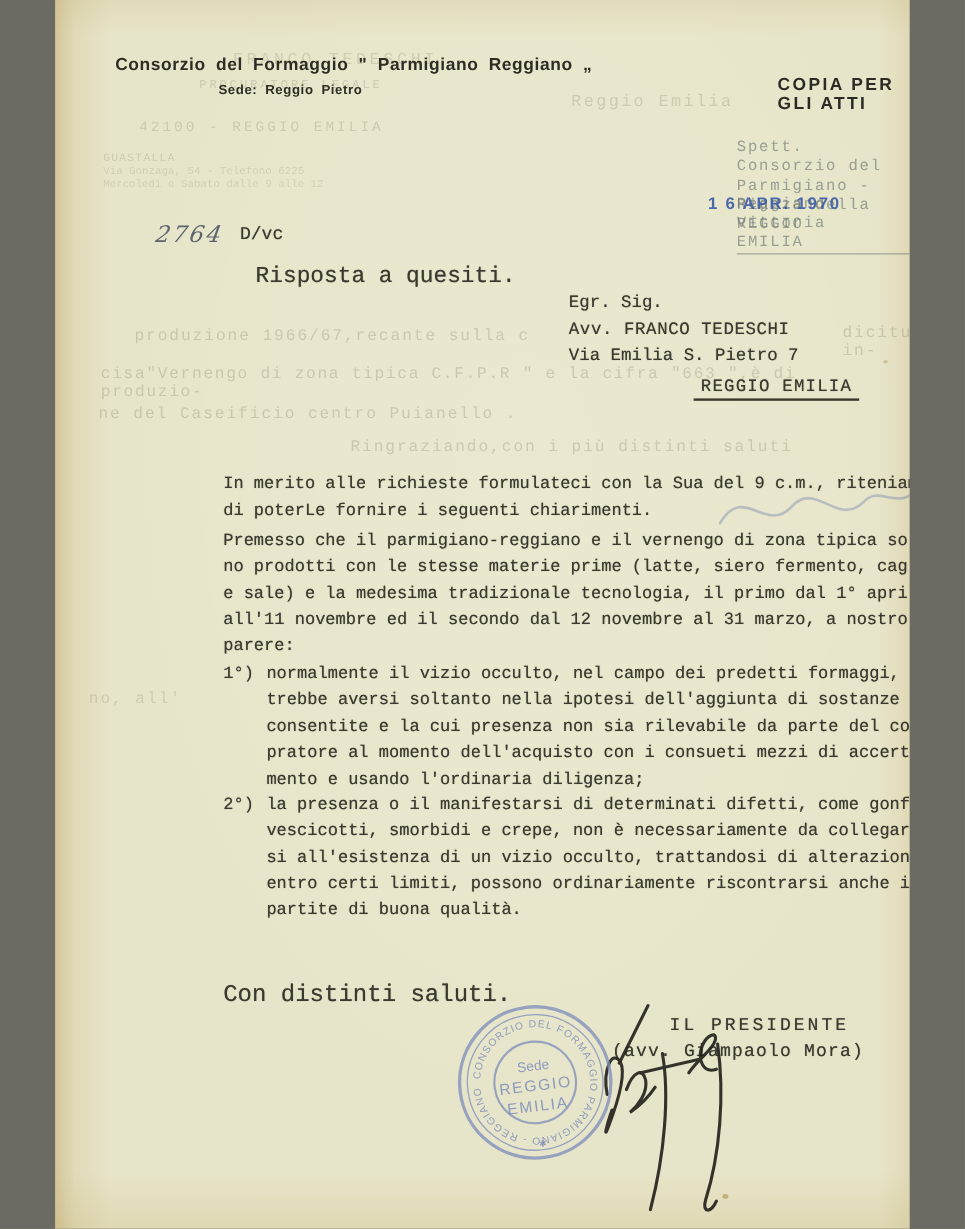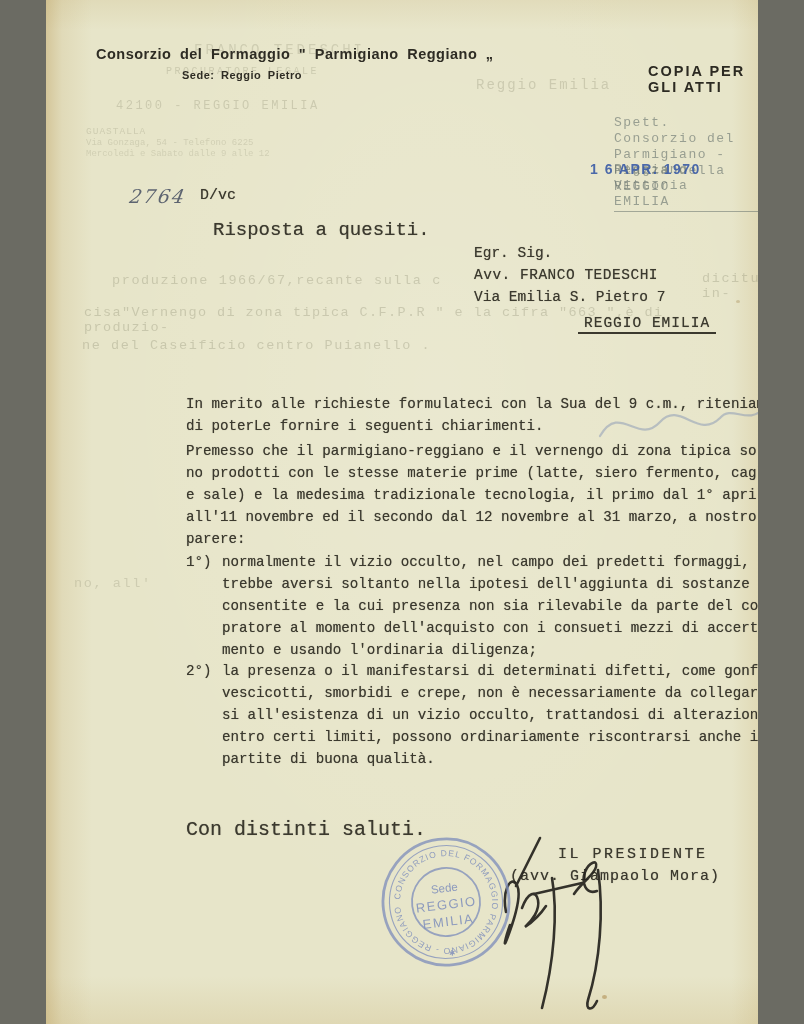--- a/index.html
+++ b/index.html
@@ -59,20 +59,21 @@
 
   <div class="abs" style="left:84px;top:185px;font-family:'DejaVu Serif',serif;font-style:italic;font-size:19px;color:#5d6470;transform:skewX(-10deg);letter-spacing:2px;">2764</div>
   <div class="abs typed" style="left:154px;top:187px;font-size:15px;">D/vc</div>
 
   <div class="abs typed" style="left:127px;top:219px;font-size:19px;margin-left:40px;">Risposta a quesiti.</div>
 
   <div class="abs ghost" style="left:66px;top:273px;font-size:13.5px;letter-spacing:1.6px;opacity:.55;">produzione 1966/67,recante sulla c</div>
   <div class="abs ghost" style="left:656px;top:271px;font-size:13.5px;letter-spacing:1.6px;opacity:.55;">dicitura in-</div>
   <div class="abs ghost" style="left:38px;top:305px;font-size:13.5px;letter-spacing:1.4px;opacity:.55;">cisa"Vernengo di zona tipica C.F.P.R " e la cifra "663 ",è di produzio-</div>
   <div class="abs ghost" style="left:36px;top:338px;font-size:13.5px;letter-spacing:1.6px;opacity:.55;">ne del Caseificio centro Puianello .</div>
+  <div class="abs ghost" style="left:246px;top:366px;font-size:13.5px;letter-spacing:1.6px;opacity:.55;">Ringraziando,con i più distinti saluti</div>
   <div class="abs ghost" style="left:28px;top:576px;font-size:13.5px;letter-spacing:1.6px;opacity:.45;">no, all'</div>
 
   <div class="abs typed" style="left:428px;top:245px;font-size:14.5px;">Egr. Sig.</div>
   <div class="abs typed" style="left:428px;top:267px;font-size:14.5px;letter-spacing:.5px;">Avv. FRANCO TEDESCHI</div>
   <div class="abs typed" style="left:428px;top:289px;font-size:14.5px;">Via Emilia S. Pietro 7</div>
   <div class="abs typed underline-heavy" style="left:532px;top:315px;font-size:14.5px;letter-spacing:1px;">REGGIO EMILIA</div>
 
   <svg class="abs" style="left:548px;top:392px;" width="180" height="64" viewBox="0 0 180 64">
     <path d="M6 44 C26 10 44 54 66 30 C86 8 104 48 126 26 C138 12 154 34 170 16" fill="none" stroke="rgba(110,130,175,.40)" stroke-width="2.2" stroke-linecap="round"></path>
   </svg>

